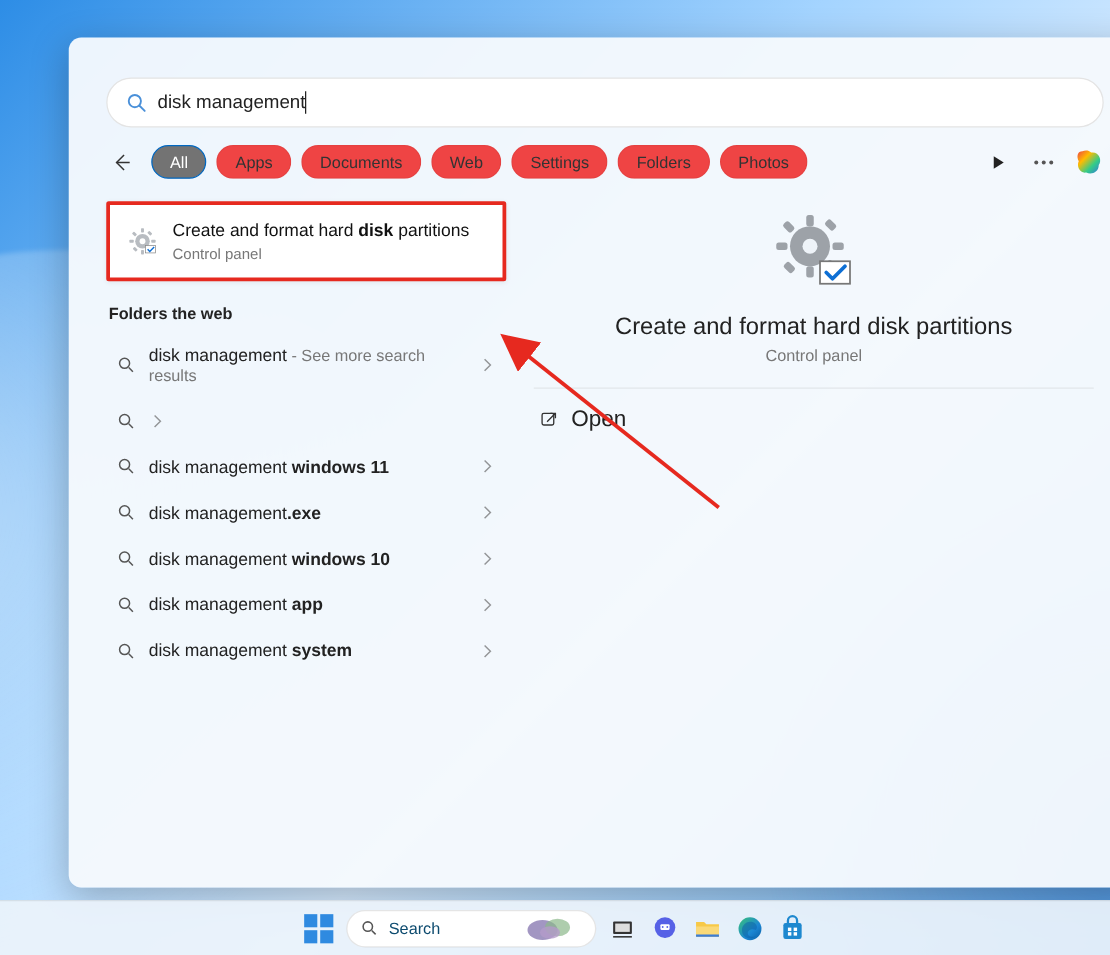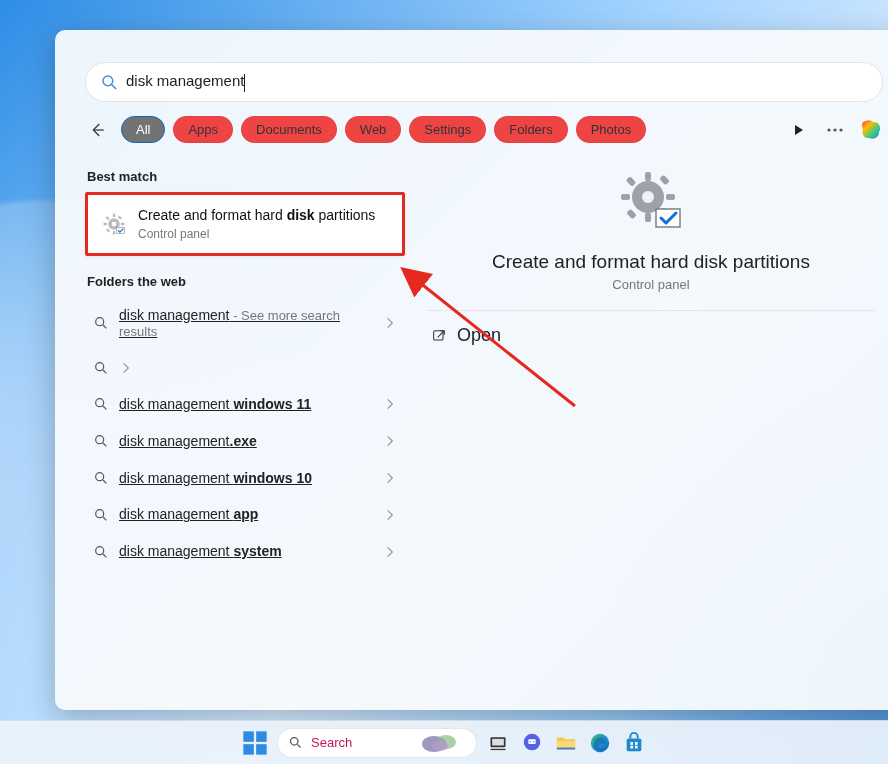--- a/index.html
+++ b/index.html
@@ -111,21 +111,21 @@
     align-items: center;
     gap: 10px;
     padding: 10px 8px;
     font-size: 14px;
     color: #222;
     cursor: pointer;
     border-radius: 4px;
     position: relative;
   }
   .web-item .mag { width:16px; height:16px; flex-shrink:0; }
-  .web-item .label { flex: 1; line-height: 1.2; text-decoration: underline; }
+  .web-item .label { flex: 1; line-height: 1.2; }
   .web-item .label .suffix { color: #777; font-size: 13px; }
   .web-item .chev { width:14px; height:14px; flex-shrink:0; opacity:0.6; }
 
   .preview-icon-wrap { display:flex; justify-content:center; margin-top: 6px; }
   .preview-title { font-size: 19px; color: #222; text-align: center; margin-top: 14px; }
   .preview-sub { font-size: 13px; color: #777; text-align: center; margin-top: 4px; }
   .divider { height:1px; background:#e2e6ea; margin: 18px 8px 0 8px; }
 
   .action-row {
     display: flex;
@@ -160,21 +160,21 @@
   .tb-start { width:28px; height:28px; }
   .tb-search {
     display: flex; align-items: center;
     background: #fff;
     border-radius: 16px;
     padding: 4px 14px 4px 10px;
     width: 200px;
     height: 30px;
     border: 1px solid rgba(0,0,0,0.1);
     font-size: 13px;
-    color: #be185d;
+    color: #0c4a6e;
     gap: 8px;
     cursor: text;
   }
   .tb-search .bloom { margin-left:auto; width:42px; height:22px; }
   .tb-icon { width:26px; height:26px; display:flex; align-items:center; justify-content:center; cursor:pointer; border-radius:4px; }
 </style>
 </head>
 <body>
 
 <div class="bg-curve1"></div>
@@ -227,21 +227,20 @@
             </linearGradient>
           </defs>
         <path d="M7 3 C3 3 2 7 4 11 C2 15 5 21 10 20 C14 22 20 20 20 14 C23 10 20 3 14 4 C12 2 9 2 7 3 Z" fill="url(#cp)"></path>
       </svg>
     </div>
   </div>
 
   <div class="columns">
 
     <div class="left-col">
-      <div class="section-label">Best match</div>
 
       <div class="best-match">
         <svg class="gear-small" viewBox="0 0 48 48">
           <circle cx="24" cy="24" r="10" fill="#b8bcc1"></circle>
           <g fill="#b8bcc1">
               <rect x="22" y="6" width="4" height="6" rx="1"></rect>
               <rect x="22" y="36" width="4" height="6" rx="1"></rect>
               <rect x="6" y="22" width="6" height="4" rx="1"></rect>
               <rect x="36" y="22" width="6" height="4" rx="1"></rect>
               <rect x="11" y="11" width="4" height="6" rx="1" transform="rotate(-45 13 14)"></rect>

